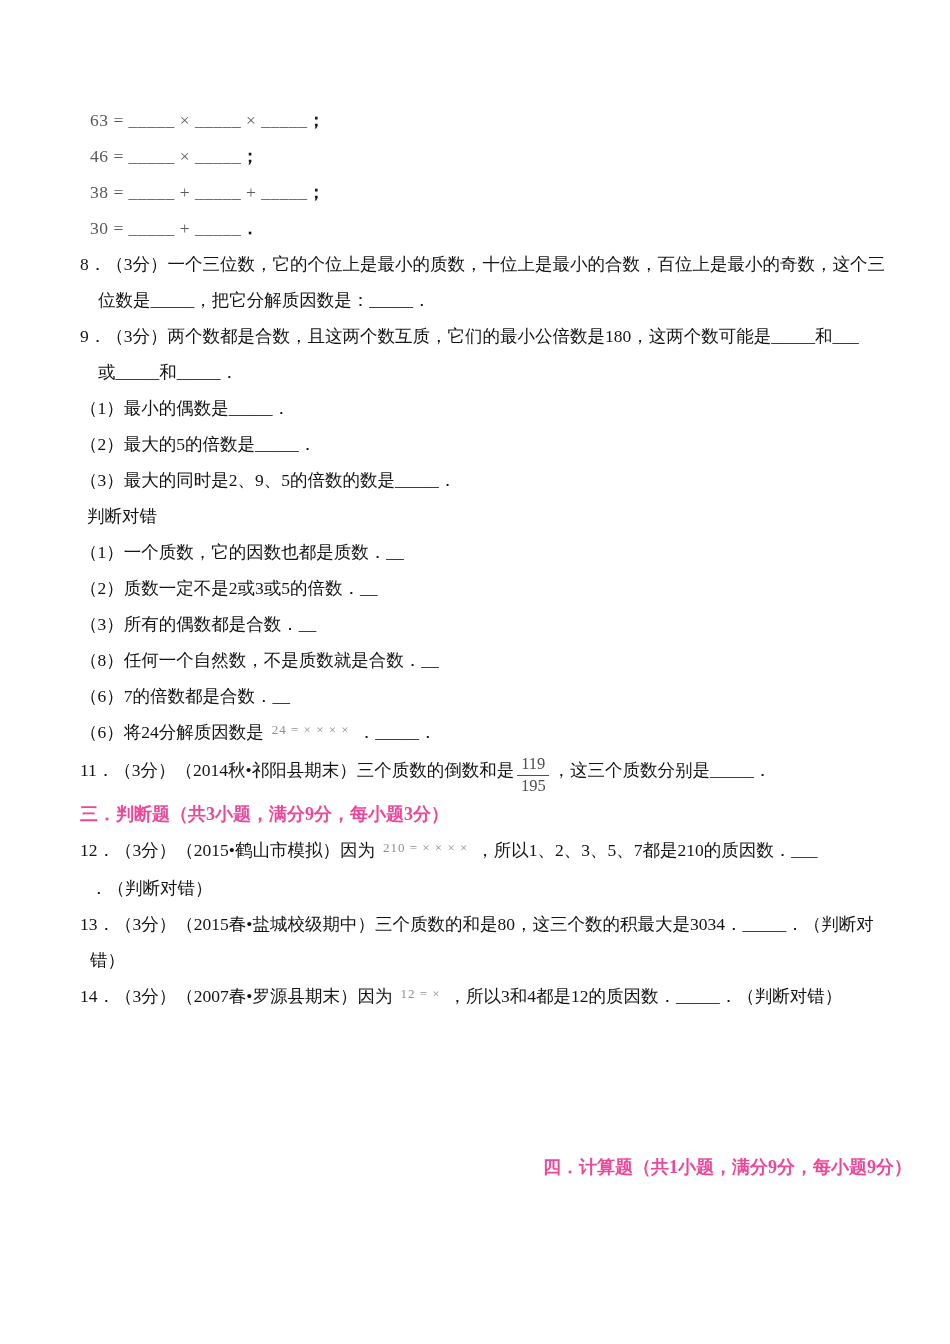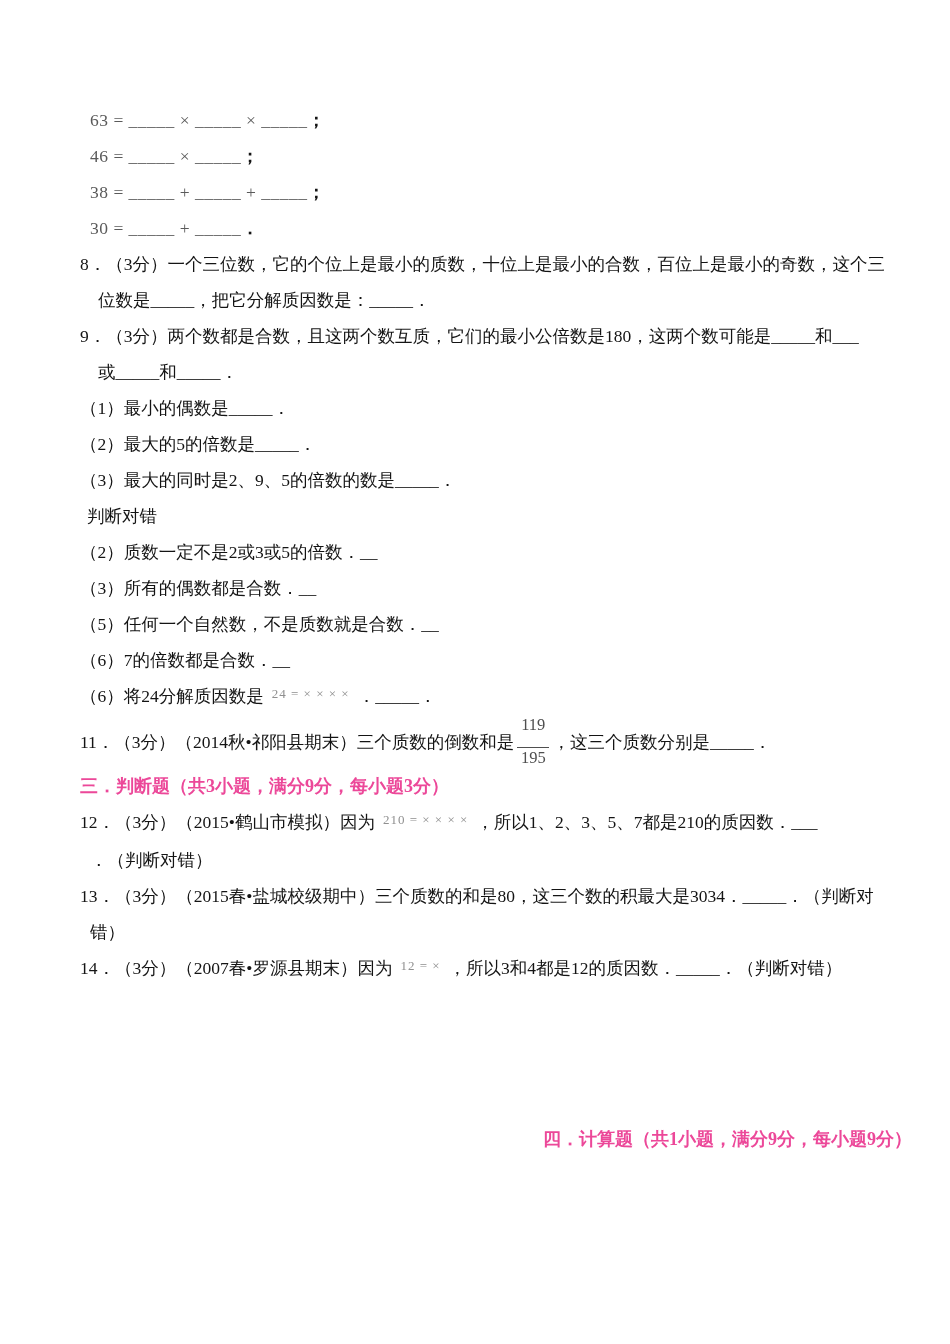--- a/index.html
+++ b/index.html
@@ -38,21 +38,21 @@
     vertical-align: -15px;
     text-align: center;
     color: #4f4f4f;
     line-height: 1.15;
     font-size: 16.5px;
     margin: 0 3px;
   }
   .fraction .fnum {
     display: block;
     border-bottom: 1.4px solid #4f4f4f;
-    padding: 0 4px 12px 4px;
+    padding: 0 4px 1px 4px;
   }
   .fraction .fden { display: block; padding-top: 1px; }
   .section-heading {
     font-weight: bold;
     font-size: 18px;
     color: #ec4899;
   }
   .h4-gap { margin-top: 133px; text-align: right; }
 </style>
 </head>
@@ -78,23 +78,24 @@
     <div class="line cont">位数是_____，把它分解质因数是：_____．</div>
 
     <div class="line">9．（3分）两个数都是合数，且这两个数互质，它们的最小公倍数是180，这两个数可能是_____和___</div>
     <div class="line cont">或_____和_____．</div>
 
     <div class="line">（1）最小的偶数是_____．</div>
     <div class="line">（2）最大的5的倍数是_____．</div>
     <div class="line">（3）最大的同时是2、9、5的倍数的数是_____．</div>
 
     <div class="line judge-title">判断对错</div>
+    <div class="line">（1）一个质数，它的因数也都是质数．__</div>
     <div class="line">（2）质数一定不是2或3或5的倍数．__</div>
     <div class="line">（3）所有的偶数都是合数．__</div>
-    <div class="line">（5）任何一个自然数，不是质数就是合数．__</div>
+    <div class="line">（8）任何一个自然数，不是质数就是合数．__</div>
     <div class="line">（6）7的倍数都是合数．__</div>
     <div class="line">
       <span>（6）将24分解质因数是</span><span class="formula-inline">24 =  ×  ×  ×  ×</span><span>．_____．</span>
     </div>
 
     <div class="line">
       <span>11．（3分）（2014秋•祁阳县期末）三个质数的倒数和是</span><span class="fraction"><span class="fnum">119</span><span class="fden">195</span></span><span>，这三个质数分别是_____．</span>
     </div>
 
     <div class="line section-heading">三．判断题（共3小题，满分9分，每小题3分）</div>

